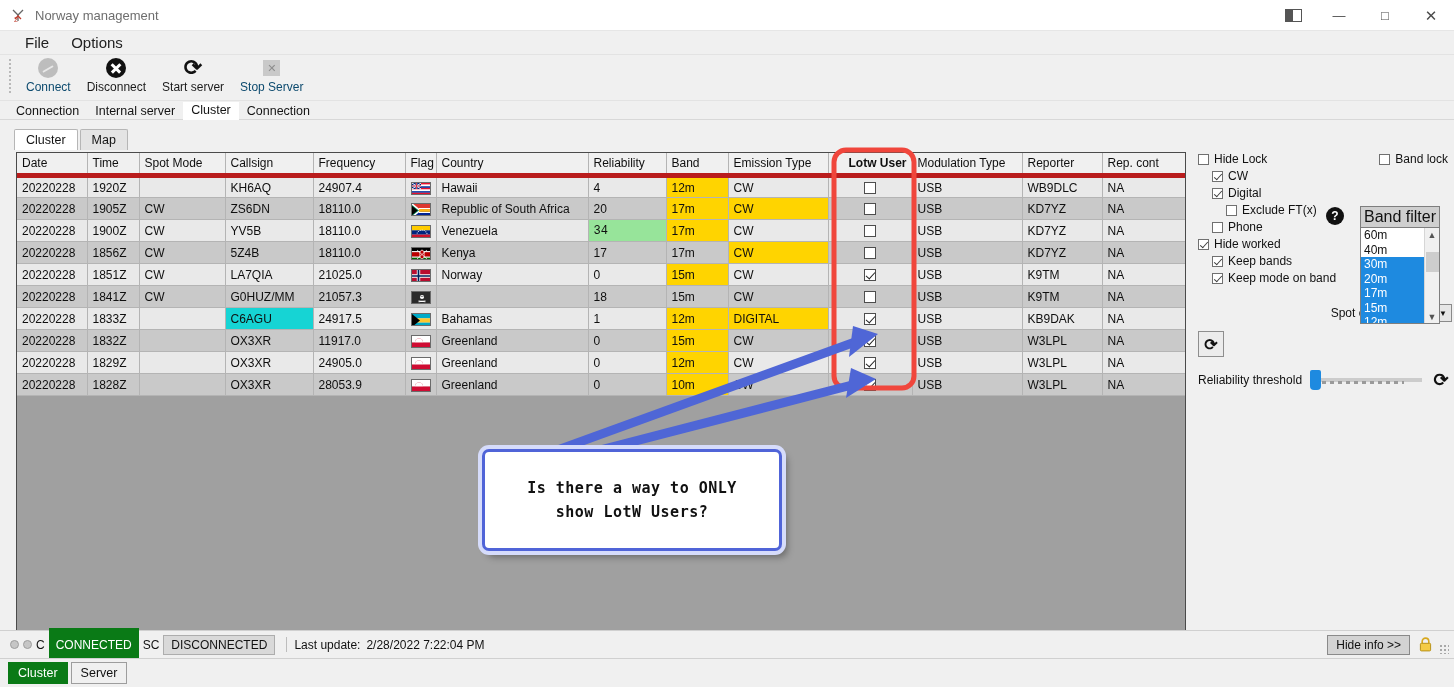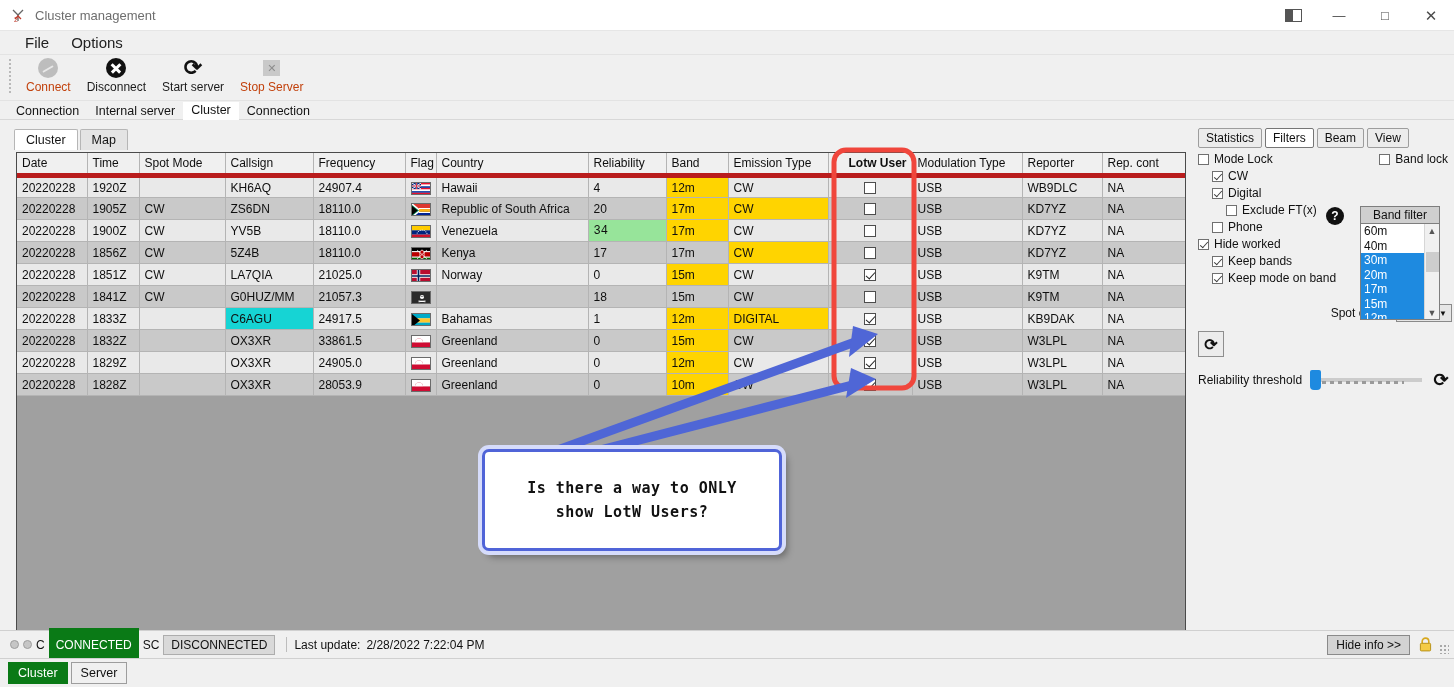--- a/index.html
+++ b/index.html
@@ -35,21 +35,21 @@
   
   #toolbar{ height:46px; background:#f0f0f0; display:flex; align-items:flex-start;
             padding-left:8px; position:relative; border-bottom:1px solid #e3e3e3;}
   .grip{ width:5px; height:36px; margin-top:3px; margin-right:5px;
          background-image:radial-gradient(#b9b9b9 42%, transparent 44%);
          background-size:4px 4px;}
   .tb-item{ display:flex; flex-direction:column; align-items:center; width:auto;
             padding:2px 8px 0; }
   .tb-ico{ height:22px; display:flex; align-items:center; justify-content:center; }
   .tb-lbl{ font-size:12px; color:#1b1b1b; margin-top:1px; }
-  .tb-item.disabled .tb-lbl{ color:#c2410c; }
+  .tb-item.disabled .tb-lbl{ color:#0c4a6e; }
 
   .ico-connect{ width:20px;height:20px;border-radius:50%;background:#bdbdbd;position:relative;}
   .ico-connect:after{content:"";position:absolute;left:4px;top:10px;width:12px;height:2px;
      background:#e8e8e8;transform:rotate(-30deg);border-radius:2px;}
   .ico-disc{ width:20px;height:20px;border-radius:50%;background:#111;position:relative;}
   .ico-disc:before,.ico-disc:after{content:"";position:absolute;left:4px;top:9px;width:12px;height:2.6px;
      background:#fff;}
   .ico-disc:before{transform:rotate(45deg);}
   .ico-disc:after{transform:rotate(-45deg);}
   .ico-start{ font-size:22px; line-height:20px; font-weight:bold; color:#111; }
@@ -116,21 +116,21 @@
   .chk.on:after{ content:""; position:absolute; left:3px; top:0px; width:3px;height:7px;
         border:solid #3d3d3d; border-width:0 1.5px 1.5px 0; transform:rotate(42deg); }
   .frow{ display:flex; align-items:center; margin-bottom:3px; white-space:nowrap;}
   .frow.i1{ padding-left:14px; }
   .frow.i2{ padding-left:28px; }
   #bandlock-row{ position:absolute; right:4px; top:0; display:flex; align-items:center;}
   #helpico{ position:absolute; left:128px; top:55px; width:18px;height:18px;border-radius:50%;
             background:#111;color:#fff;font-size:12px;font-weight:bold;display:flex;
             align-items:center;justify-content:center;}
   #bandfilter{ position:absolute; right:12px; top:54px; width:80px; }
-  #bf-title{ background:#cfcfcf; border:1px solid #7e7e7e; text-align:center; font-size:12px;
+  #bf-title{ background:#cfcfcf; border:1px solid #7e7e7e; text-align:center; font-size:16px;
              padding:1px 1px; }
   #bf-list{ border:1px solid #7e7e7e; border-top:none; background:#fff; height:96px;
             display:flex; overflow:hidden;}
   #bf-items{ flex:1; }
   .bf-item{ font-size:12px; padding:0 3px; line-height:14.5px; }
   .bf-item.sel{ background:#1e8ae0; color:#fff; }
   #bf-scroll{ width:15px; background:#f0f0f0; display:flex; flex-direction:column;
               align-items:center; justify-content:space-between; border-left:1px solid #d6d6d6;}
   .bf-arr{ font-size:9px; color:#555; height:13px; display:flex; align-items:center;}
   #bf-thumb{ width:13px; height:20px; background:#cdcdcd; position:absolute; right:1px; top:46px;}
@@ -186,21 +186,21 @@
 
 <div id="titlebar">
   <div id="app-icon">
     <svg width="16" height="16" viewBox="0 0 16 16">
       <path d="M3 3 L8 8 L13 3" stroke="#666" stroke-width="1.3" fill="none"></path>
       <path d="M8 8 L8 14" stroke="#666" stroke-width="1.3"></path>
       <path d="M5 12 L8 9 L11 12" stroke="#c0392b" stroke-width="1.3" fill="none"></path>
       <text x="4" y="15" font-size="7" fill="#c0392b">2</text>
     </svg>
   </div>
-  <div id="title-text">Cluster management</div>
+  <div id="title-text">Norway management</div>
   <div class="win-btns">
     <div class="win-btn">
       <span class="layout-ico">
           <i></i>
         </span>
     </div>
     <div class="win-btn">—</div>
     <div class="win-btn">□</div>
     <div class="win-btn close">✕</div>
   </div>
@@ -458,21 +458,21 @@
             <td class="ctr"><span class="cbx on"></span></td>
             <td>USB</td>
             <td>KB9DAK</td>
             <td>NA</td>
           </tr>
           <tr class="even">
             <td>20220228</td>
             <td class="redtext">1832Z</td>
             <td></td>
             <td>OX3XR</td>
-            <td>33861.5</td>
+            <td>11917.0</td>
             <td class="ctr"><span class="flag"><svg width="20" height="13" viewBox="0 0 20 13">
                   <rect width="20" height="6.5" fill="#fff"></rect>
                   <rect y="6.5" width="20" height="6.5" fill="#d00c33"></rect>
                   <circle cx="7" cy="6.5" r="4" fill="#d00c33"></circle>
                   <path d="M3 6.5 a4 4 0 0 1 8 0 Z" fill="#fff"></path>
                 </svg></span></td>
             <td>Greenland</td>
             <td>0</td>
             <td class="yellow">15m</td>
             <td>CW</td>
@@ -523,36 +523,30 @@
             <td>W3LPL</td>
             <td>NA</td>
           </tr>
         </tbody>
     </table>
     <div id="filler"></div>
 
   </div>
 
   <div id="rpanel">
-    <div id="rtabs">
-      <div class="rtab">Statistics</div>
-      <div class="rtab active">Filters</div>
-      <div class="rtab">Beam</div>
-      <div class="rtab">View</div>
-    </div>
 
     <div id="filters">
       <div id="bandlock-row">
         <span class="chk"></span>
         <span>Band lock</span>
       </div>
 
       <div class="frow">
         <span class="chk"></span>
-        <span>Mode Lock</span>
+        <span>Hide Lock</span>
       </div>
       <div class="frow i1">
         <span class="chk on"></span>
         <span>CW</span>
       </div>
       <div class="frow i1">
         <span class="chk on"></span>
         <span>Digital</span>
       </div>
       <div class="frow i2">

